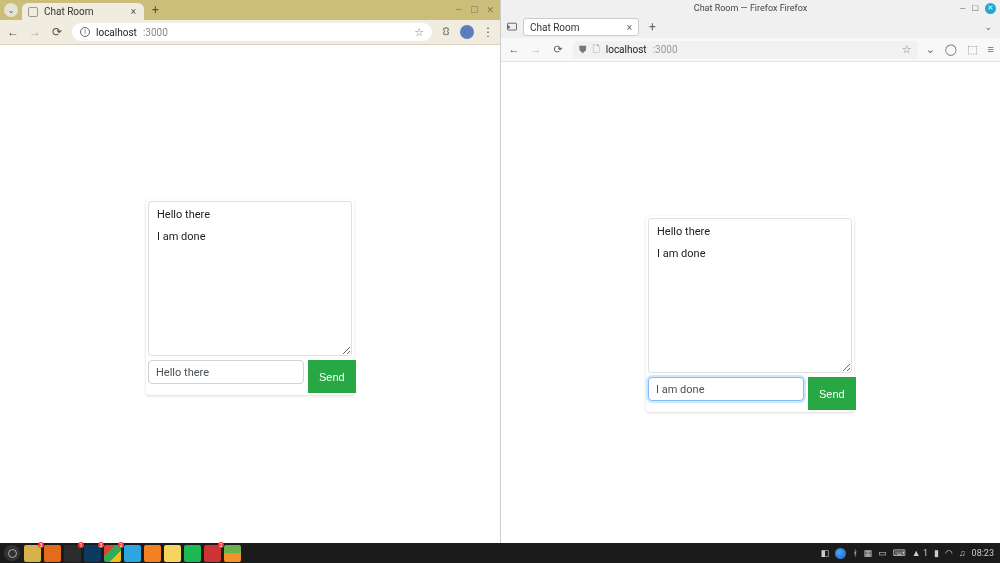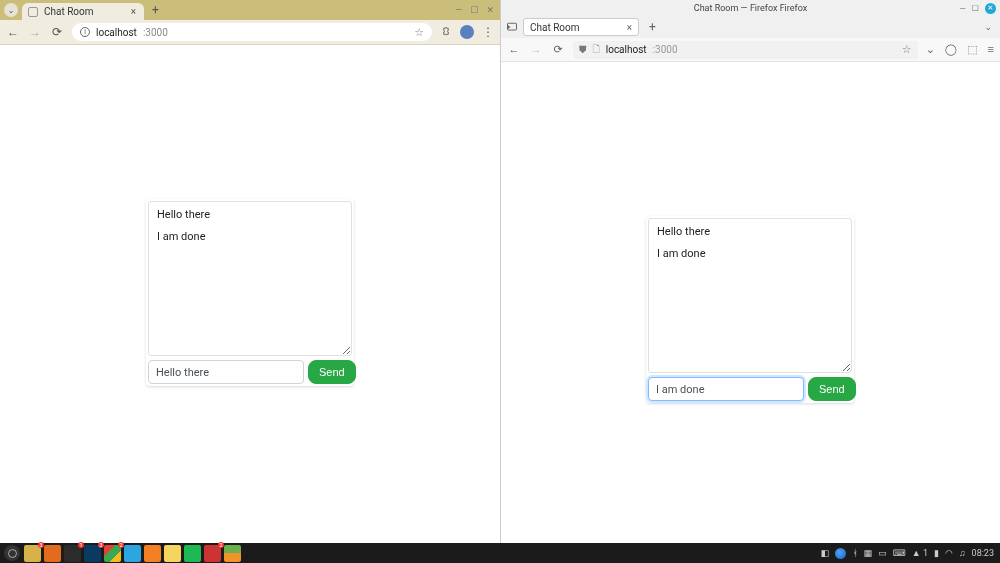--- a/index.html
+++ b/index.html
@@ -65,21 +65,21 @@
   .chat-card { position: absolute; width: 208px; background: #fff; border-radius: 4px; box-shadow: 0 1px 3px rgba(0,0,0,0.15); padding: 2px; }
   .pane.left .chat-card { left: 146px; top: 154px; }
   .pane.right .chat-card { left: 145px; top: 154px; }
 
   .chat-log { width: 100%; height: 155px; resize: both; border: 1px solid #e0e0e0; border-radius: 3px; padding: 6px 8px; font-size: 11px; color: #222; line-height: 1.3; overflow: auto; font-family: inherit; background: #fff; }
   .chat-log .msg { margin-bottom: 8px; }
 
   .chat-inputrow { display: flex; align-items: stretch; gap: 4px; margin-top: 4px; }
   .chat-input { flex: 1; border: 1px solid #ced4da; border-radius: 4px; padding: 4px 7px; font-size: 11px; color: #495057; font-family: inherit; height: 24px; }
   .chat-input.focused { border-color: #80bdff; box-shadow: 0 0 0 2px rgba(0,123,255,.18); outline: none; }
-  .chat-send { background: #28a745; border: 1px solid #28a745; color: #fff; border-radius: 8px; padding: 0 10px; font-size: 11px; cursor: pointer; height: 24px; }
+  .chat-send { background: #28a745; border: 1px solid #28a745; color: #fff; border-radius: 0; padding: 0 10px; font-size: 11px; cursor: pointer; height: 33px; }
 
   
   .taskbar { height: 20px; background: #1b1b1b; display: flex; align-items: center; color: #ddd; font-size: 9px; padding: 0 4px; }
   .taskbar .start { width: 16px; height: 16px; border-radius: 50%; background: #333; display: flex; align-items: center; justify-content: center; margin-right: 4px; }
   .taskbar .start .dot { width: 9px; height: 9px; border-radius: 50%; border: 1px solid #aaa; }
   .taskbar .app { width: 17px; height: 17px; margin-right: 3px; border-radius: 2px; display: flex; align-items: center; justify-content: center; font-size: 9px; position: relative; }
   .taskbar .app.yellow { background: #d7b24b; }
   .taskbar .app.orange { background: #e36b1e; color:#fff;}
   .taskbar .app.dark { background: #2c2c2c; color:#aaa;}
   .taskbar .app.vscode { background: #0a3a62; color:#4db4f0;}

